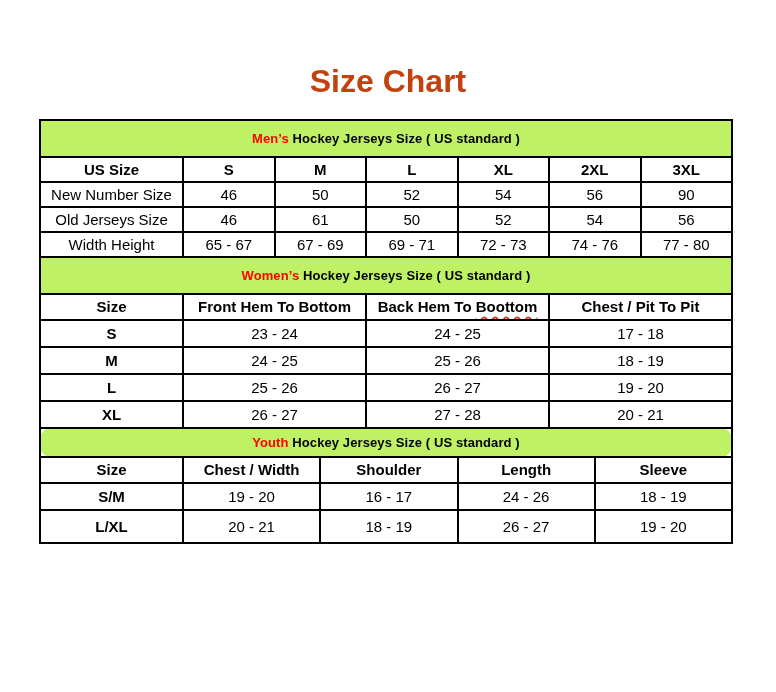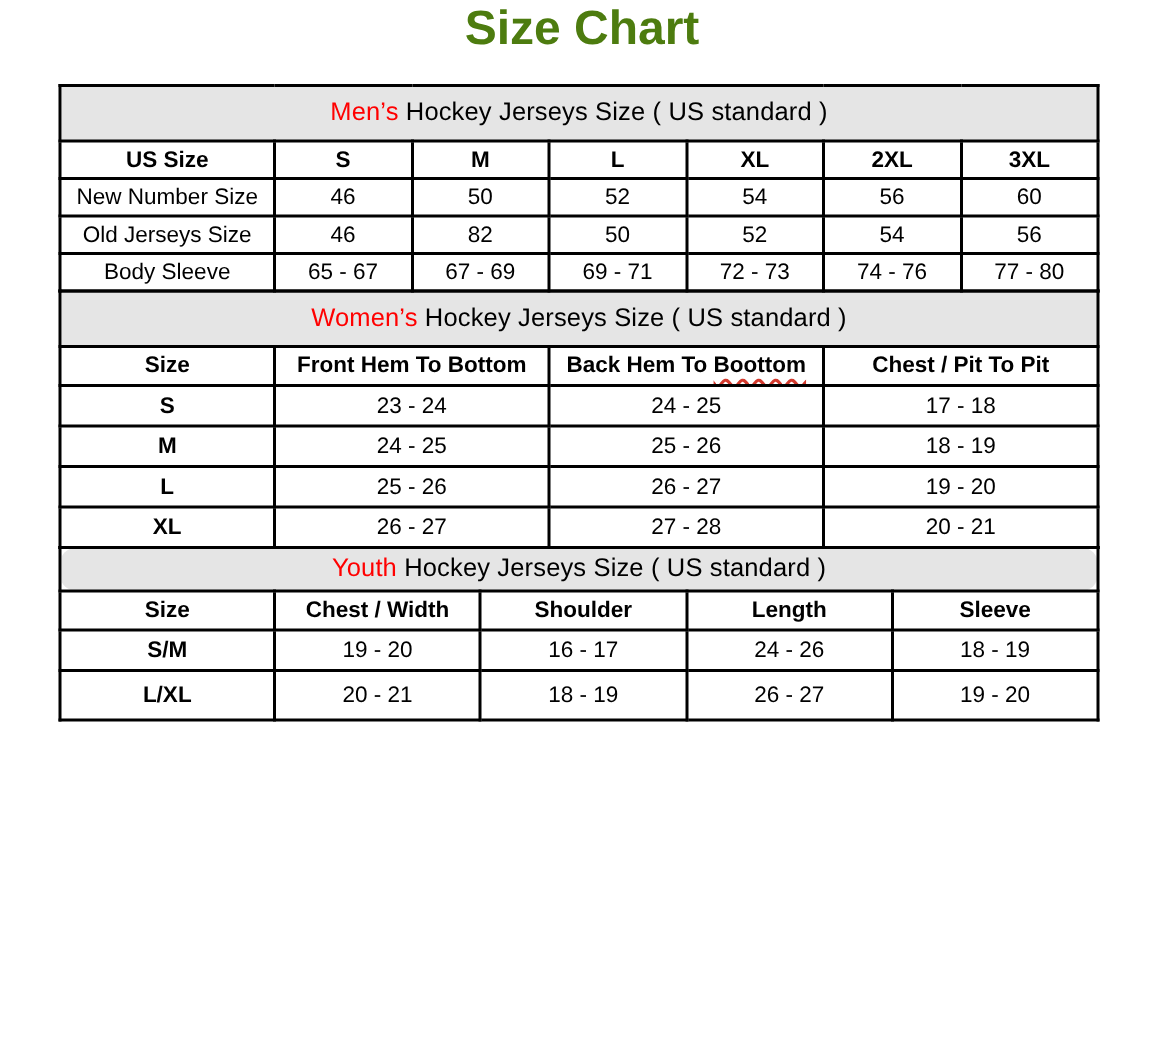--- a/index.html
+++ b/index.html
@@ -5,25 +5,26 @@
   * { box-sizing: border-box; }
   html, body { margin: 0; padding: 0; }
   body {
     width: 776px; height: 692px;
     background: #ffffff;
     font-family: "Liberation Sans", sans-serif;
     overflow: hidden;
   }
   .title {
     margin: 0;
+    padding-top: 63px;
     text-align: center;
     font-size: 32px;
     line-height: 1.15;
     font-weight: 700;
-    color: #4d7c0f;
+    color: #c2410c;
   }
   .chart { margin: 19px 0 0 39px; width: 694px; }
 
   table.size-table {
     border-collapse: collapse;
     width: 694px;
     table-layout: fixed;
   }
   table.size-table + table.size-table { margin-top: -2px; }
 
@@ -33,23 +34,23 @@
     vertical-align: middle;
     padding: 0 2px;
     font-size: 15px;
     color: #000;
     white-space: nowrap;
     overflow: hidden;
   }
   col.c-first { width: 143px; }
 
   tr.band th {
-    background: #e5e5e5;
-    font-size: 17px;
-    font-weight: 400;
+    background: #bef264;
+    font-size: 13px;
+    font-weight: 700;
     height: 37px;
     letter-spacing: 0.1px;
   }
   tr.band .hl { color: #ff0000; }
 
   tr.cols th { font-weight: 700; height: 25px; }
   .size-table td { font-weight: 400; }
   td.bold-label { font-weight: 700; }
 
   .mens td { height: 25px; text-align: center; }
@@ -98,33 +99,33 @@
       <th>2XL</th>
       <th>3XL</th>
     </tr>
     <tr>
       <td>New Number Size</td>
       <td>46</td>
       <td>50</td>
       <td>52</td>
       <td>54</td>
       <td>56</td>
-      <td>60</td>
+      <td>90</td>
     </tr>
     <tr>
       <td>Old Jerseys Size</td>
       <td>46</td>
-      <td>82</td>
+      <td>61</td>
       <td>50</td>
       <td>52</td>
       <td>54</td>
       <td>56</td>
     </tr>
     <tr>
-      <td>Body Sleeve</td>
+      <td>Width Height</td>
       <td>65 - 67</td>
       <td>67 - 69</td>
       <td>69 - 71</td>
       <td>72 - 73</td>
       <td>74 - 76</td>
       <td>77 - 80</td>
     </tr>
     </tbody>
   </table>
 

